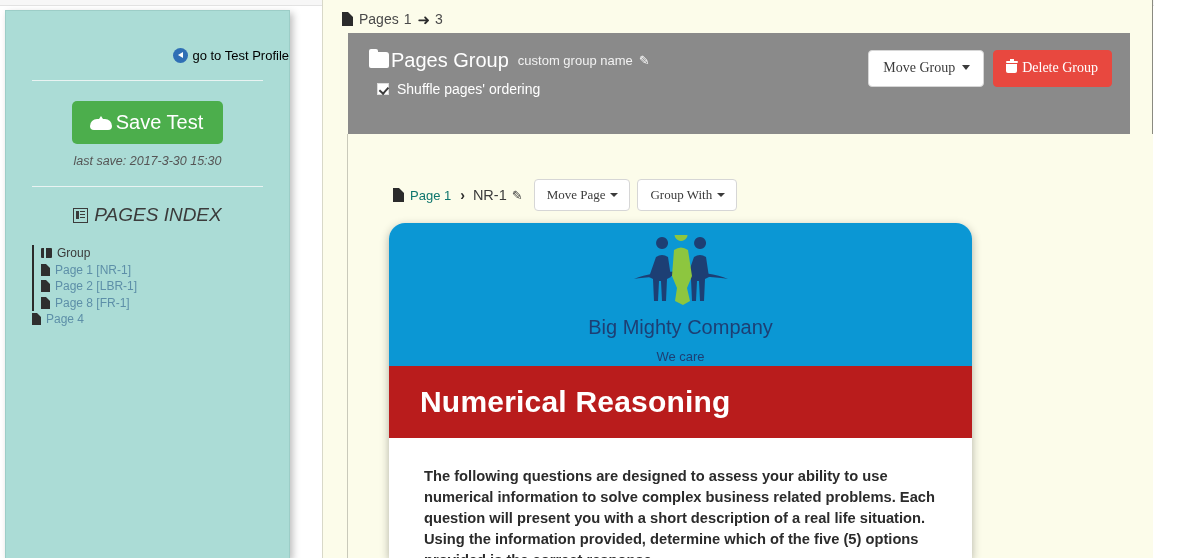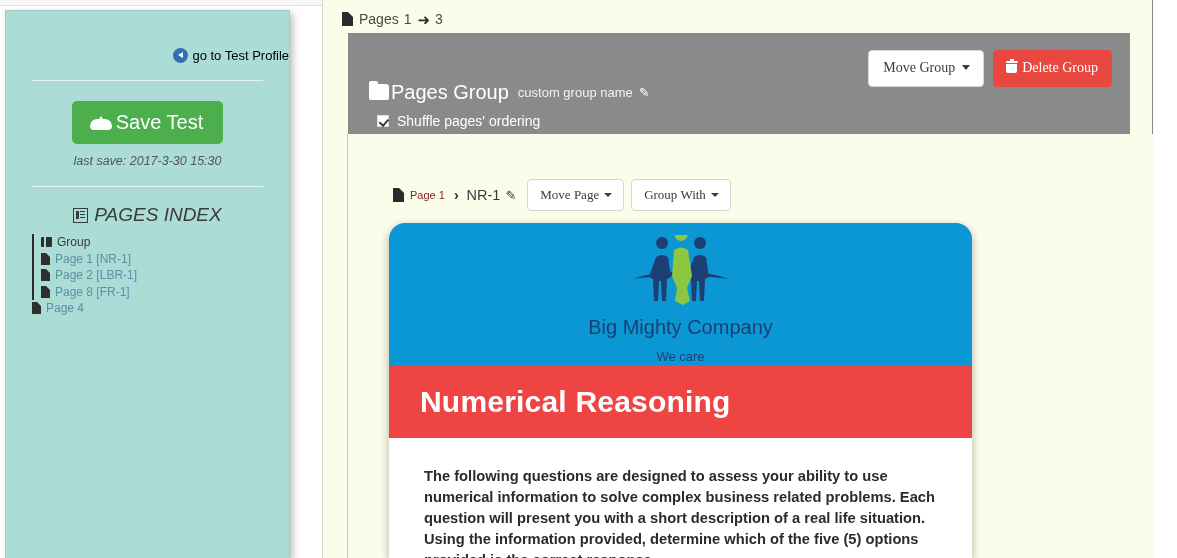--- a/index.html
+++ b/index.html
@@ -146,21 +146,21 @@
     background: #3b3b3b;
   }
   .list-icon::after {
     content: "";
     position: absolute;
     left: 6px; top: 1.5px;
     width: 5px; height: 8.5px;
     background: repeating-linear-gradient(to bottom, #3b3b3b 0 1.4px, transparent 1.4px 3px);
   }
   .tree {
-    margin-top: 8px;
+    margin-top: 19px;
     padding-left: 26px;
     font-size: 12px;
   }
   .tree-group-block {
     border-left: 2.5px solid #2b2b2b;
     padding-left: 7px;
   }
   .tree-row {
     display: flex;
     align-items: center;
@@ -253,21 +253,20 @@
     position: absolute;
     left: 25px; top: 33px;
     width: 782px; height: 101px;
     background: #8a8a8a;
     box-sizing: border-box;
   }
   .gh-titlerow {
     display: flex;
     align-items: center;
     padding: 17px 0 0 21px;
-    margin-top: 32px;
   }
   .folder-ico-lg {
     display: inline-block;
     width: 20px; height: 16px;
     background: #ffffff;
     position: relative;
     margin-right: 2px;
     border-radius: 1px 3px 2px 2px;
     flex: none;
   }
@@ -415,22 +414,22 @@
   }
   .pt-file-ico::after {
     content: "";
     position: absolute;
     right: 0; top: 0;
     width: 0; height: 0;
     border-left: 5px solid transparent;
     border-top: 5px solid #fcfcea;
   }
   .pt-label {
-    font-size: 11px;
-    color: #7f1d1d;
+    font-size: 13px;
+    color: #0f766e;
   }
   .pt-chev {
     margin: 0 8px 0 9px;
     font-size: 14px;
     color: #2b2b2b;
     font-weight: bold;
   }
   .pt-code {
     font-size: 14.5px;
     color: #3b3b3b;
@@ -484,21 +483,21 @@
     font-family: "Liberation Sans", sans-serif;
   }
   .logo-tag {
     position: absolute;
     left: 0; right: 0; top: 126px;
     font-size: 13px;
     color: #1d3f74;
   }
   .card-band {
     height: 72px;
-    background: #ef4444;
+    background: #b91c1c;
     display: flex;
     align-items: center;
   }
   .card-band-title {
     color: #ffffff;
     font-size: 30px;
     font-weight: bold;
     padding-left: 31px;
     letter-spacing: 0.2px;
   }

